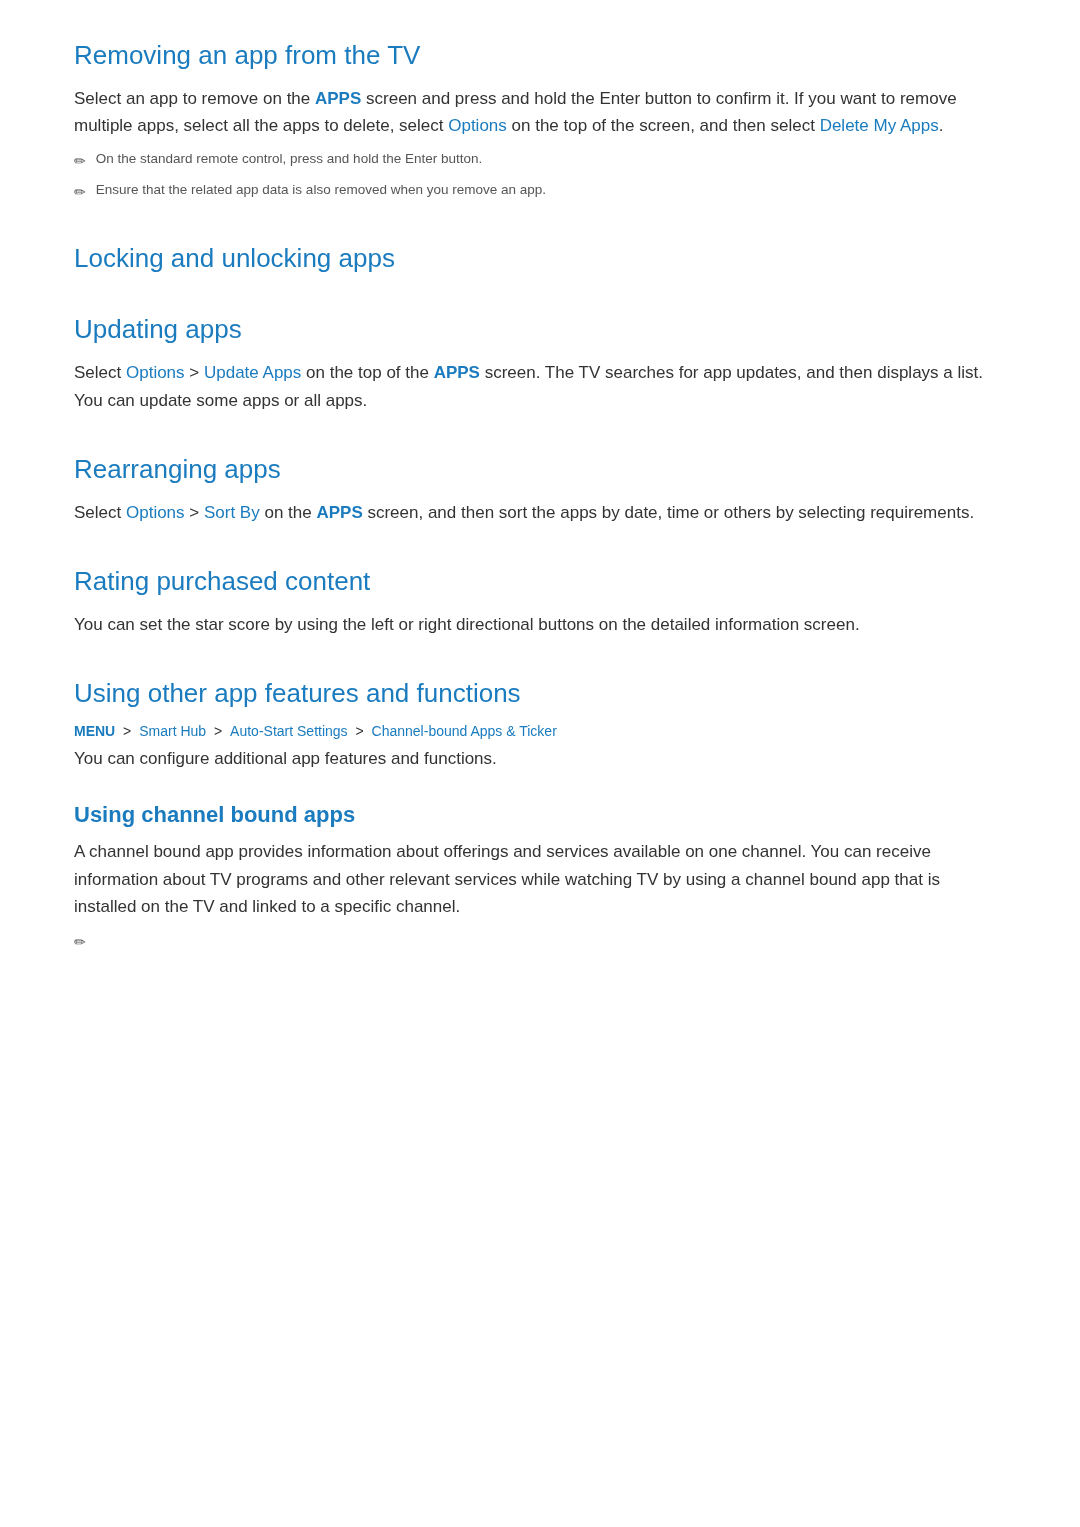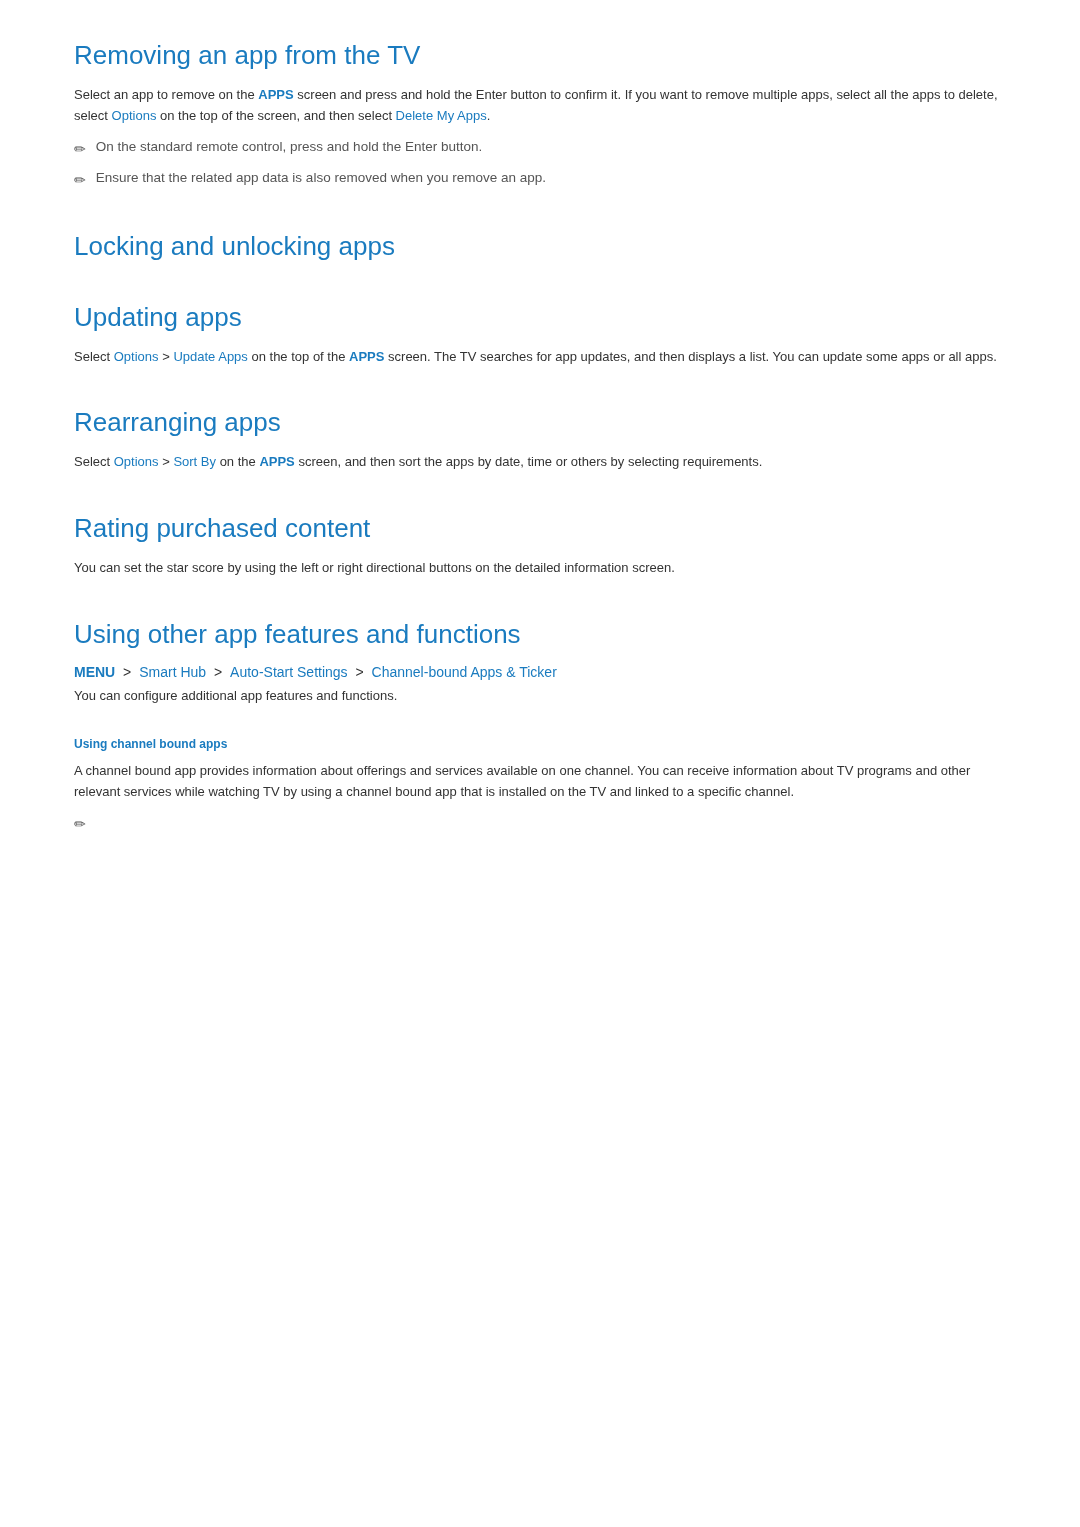--- a/index.html
+++ b/index.html
@@ -23,29 +23,29 @@
     }
 
     .section-title {
       font-size: 26px;
       font-weight: normal;
       color: #1a7bbf;
       margin-bottom: 14px;
     }
 
     .subsection-title {
-      font-size: 12px;
+      font-size: 22px;
       font-weight: bold;
       color: #1a7bbf;
       margin-bottom: 10px;
       margin-top: 18px;
     }
 
     .body-text {
-      font-size: 13px;
+      font-size: 17px;
       color: #333333;
       line-height: 1.6;
       margin-bottom: 10px;
     }
 
     .highlight {
       color: #1a7bbf;
       font-weight: normal;
     }
 

